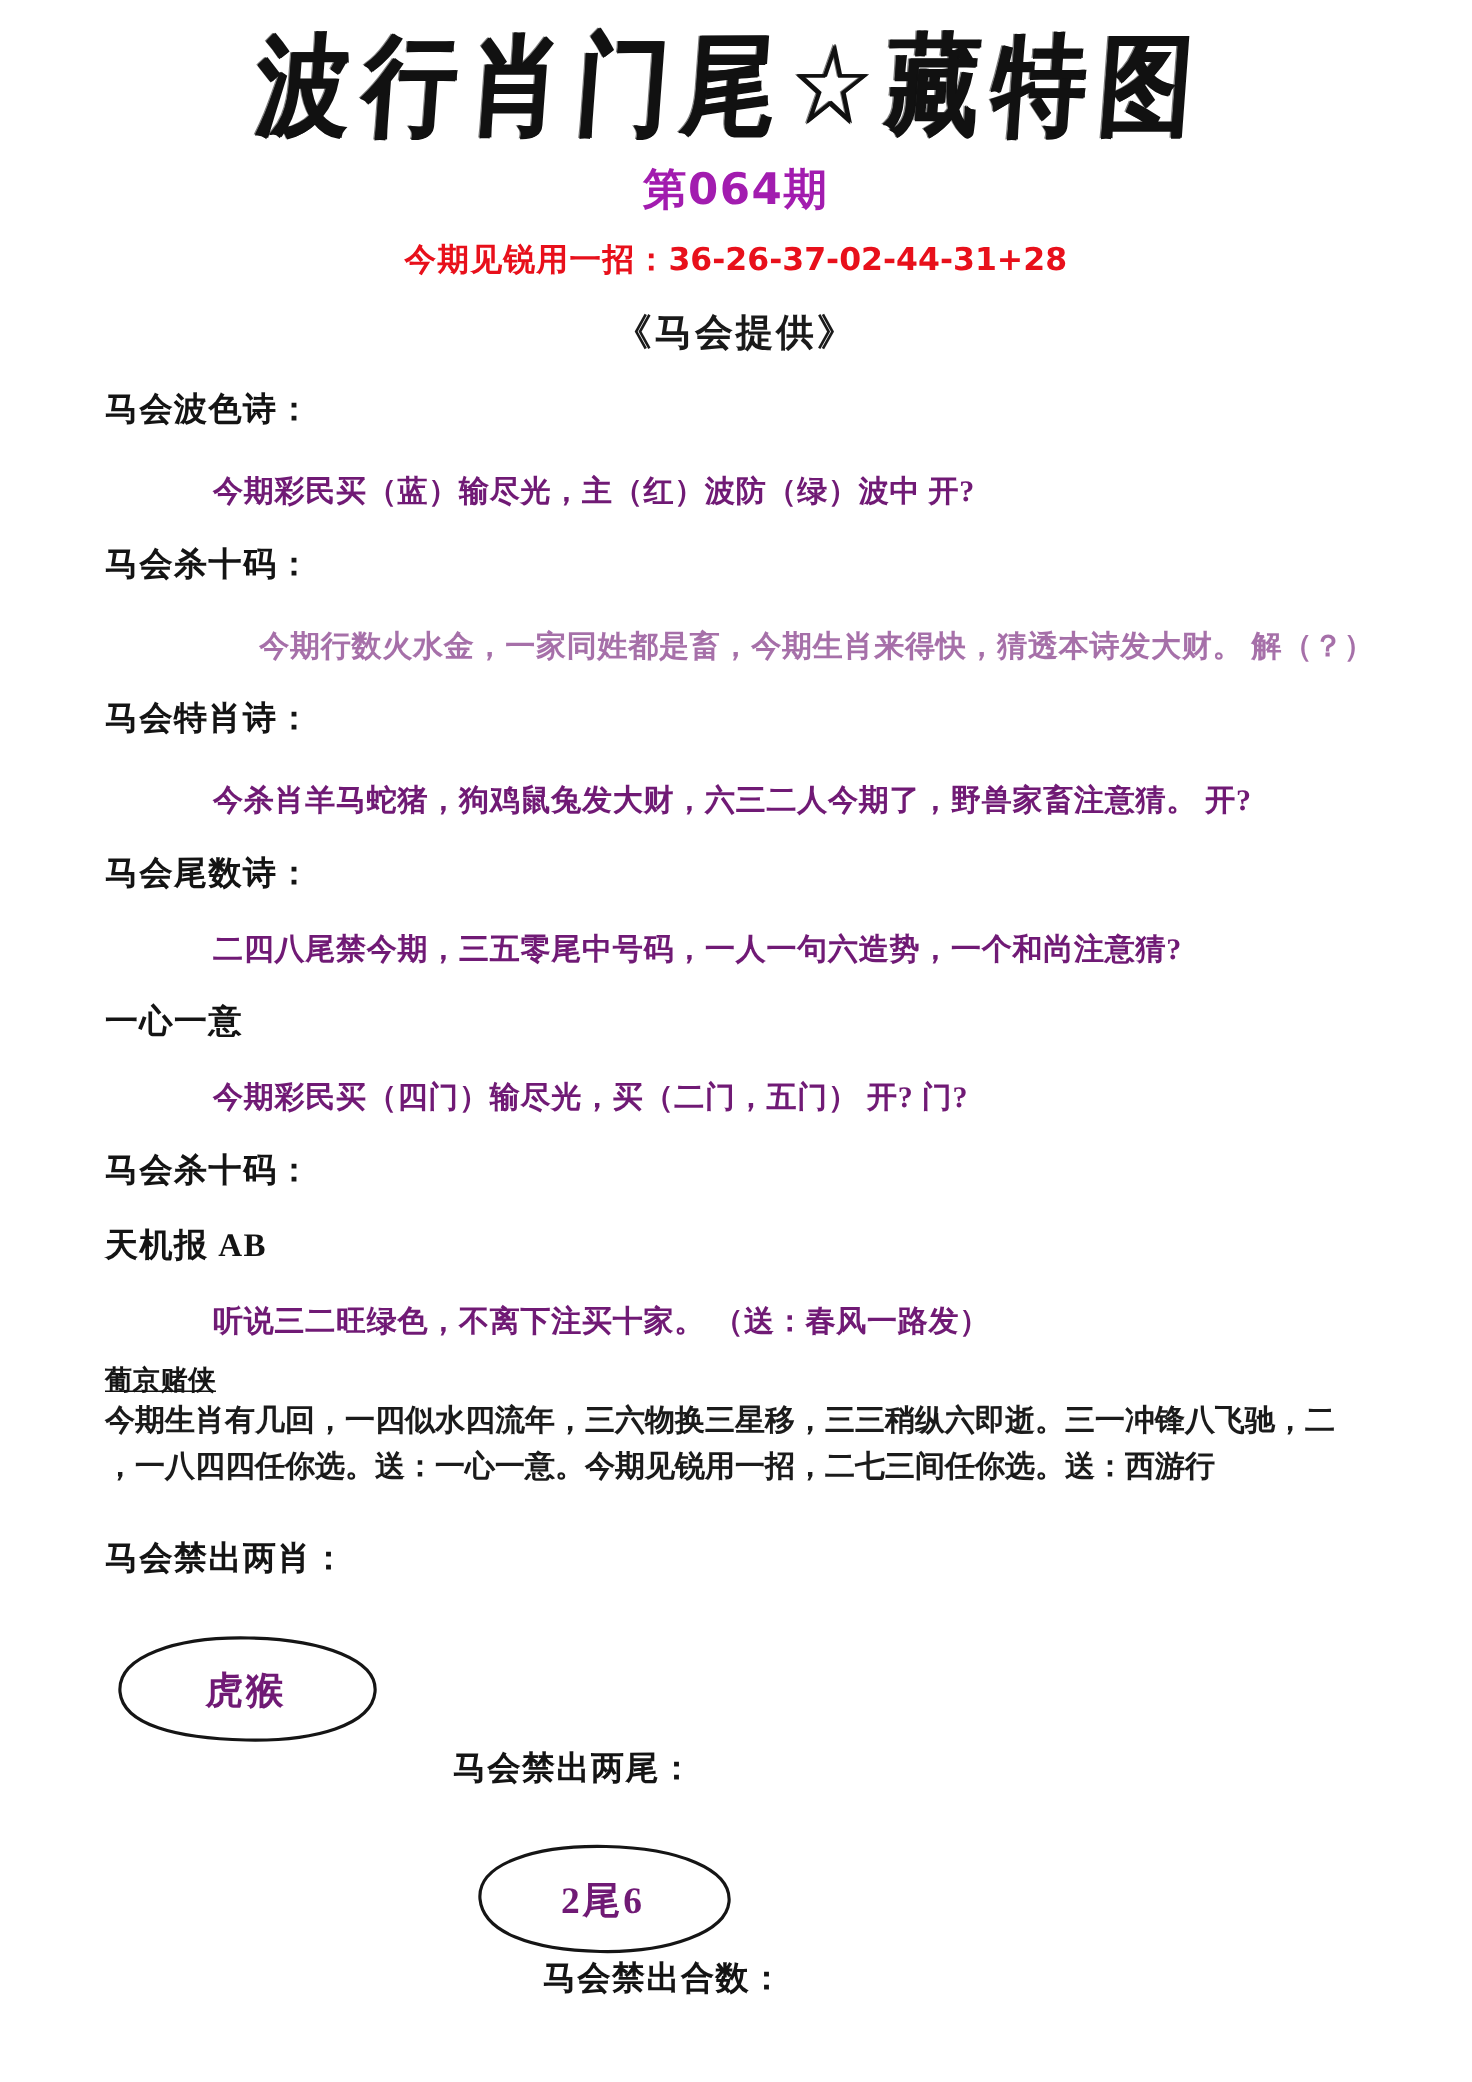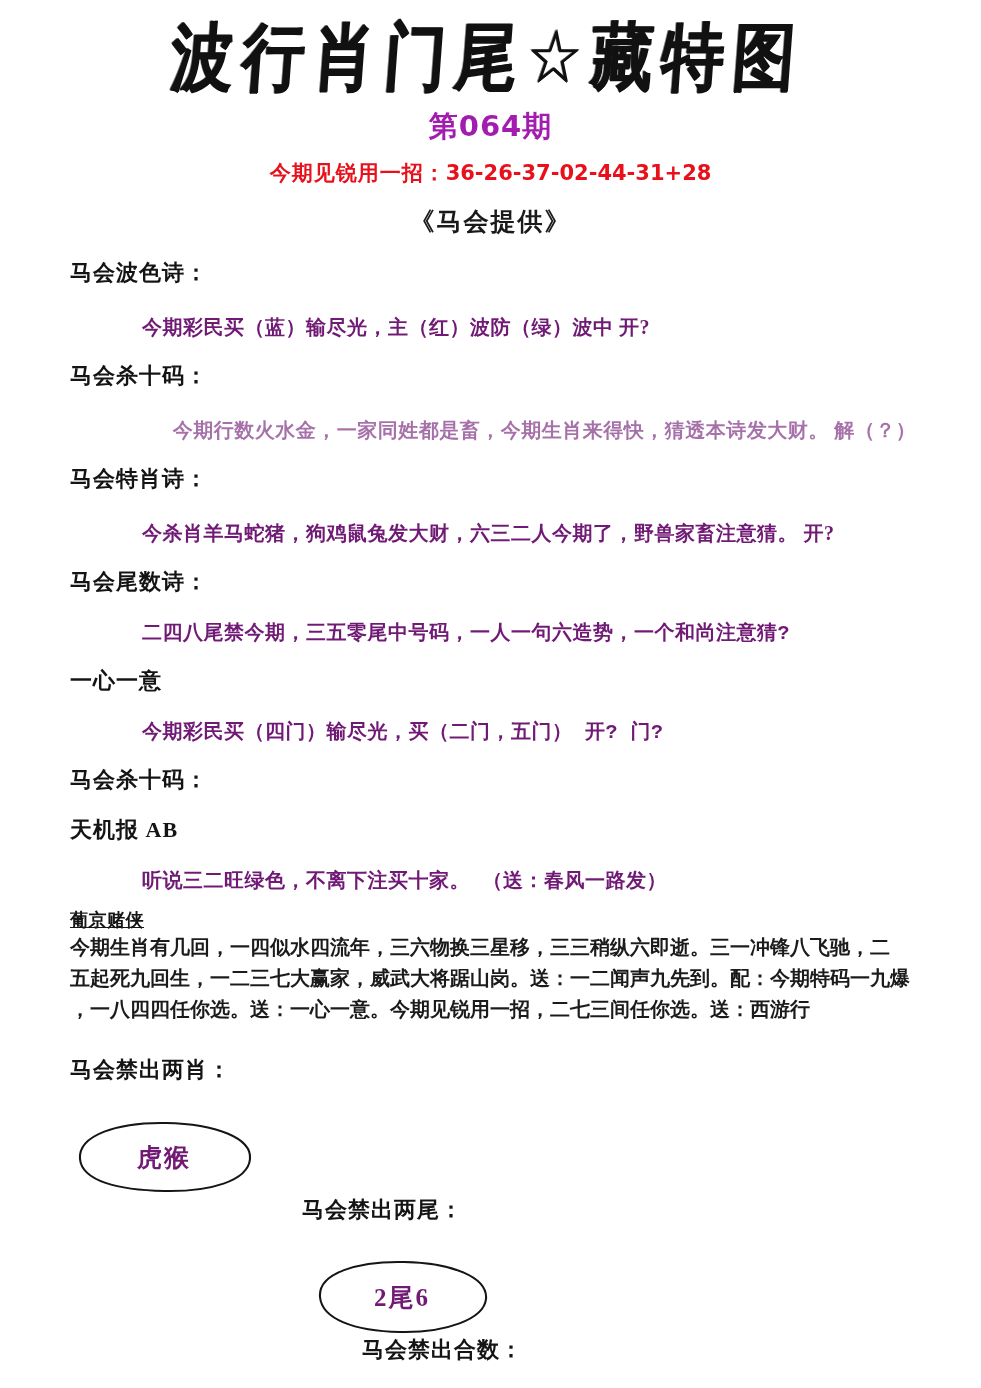--- a/index.html
+++ b/index.html
@@ -79,21 +79,21 @@
     color: #701a75;
     letter-spacing: 0.5px;
     margin-top: 26px;
     padding-left: 72px;
     white-space: nowrap;
   }
   .faded {
     opacity: .62;
     text-align: center;
   }
-  .sec-body.tight { margin-top: 22px; font-family: Liberation Mono, monospace; }
+  .sec-body.tight { margin-top: 22px; }
   .sec-body.kill { padding-left: 72px; }
   .kill-nums { letter-spacing: 2.5px; }
   
   .para-head {
     margin-top: 14px;
     font-size: 18px;
     font-weight: 700;
     color: #151515;
     letter-spacing: 0.5px;
     padding-left: 0px;
@@ -185,21 +185,20 @@
     <div class="sec-label">一心一意</div>
     <div class="sec-body tight">今期彩民买（四门）输尽光，买（二门，五门）  开? 门?</div>
 
     <div class="sec-label">马会杀十码：</div>
 
     <div class="sec-label">天机报 AB</div>
     <div class="sec-body tight">听说三二旺绿色，不离下注买十家。 （送：春风一路发）</div>
 
     <div class="para-head">葡京赌侠</div>
     <div class="para-line">今期生肖有几回，一四似水四流年，三六物换三星移，三三稍纵六即逝。三一冲锋八飞驰，二</div>
-    <div class="para-line">五起死九回生，一二三七大赢家，威武大将踞山岗。送：一二闻声九先到。配：今期特码一九爆</div>
     <div class="para-line">，一八四四任你选。送：一心一意。今期见锐用一招，二七三间任你选。送：西游行</div>
 
   </div>
 
   <div class="bottom">
 
     <div class="bcol c1">
       <div class="bcol-label">马会禁出两肖：</div>
       <div class="oval-wrap">
         <svg width="188" height="76" viewBox="0 0 188 76">

